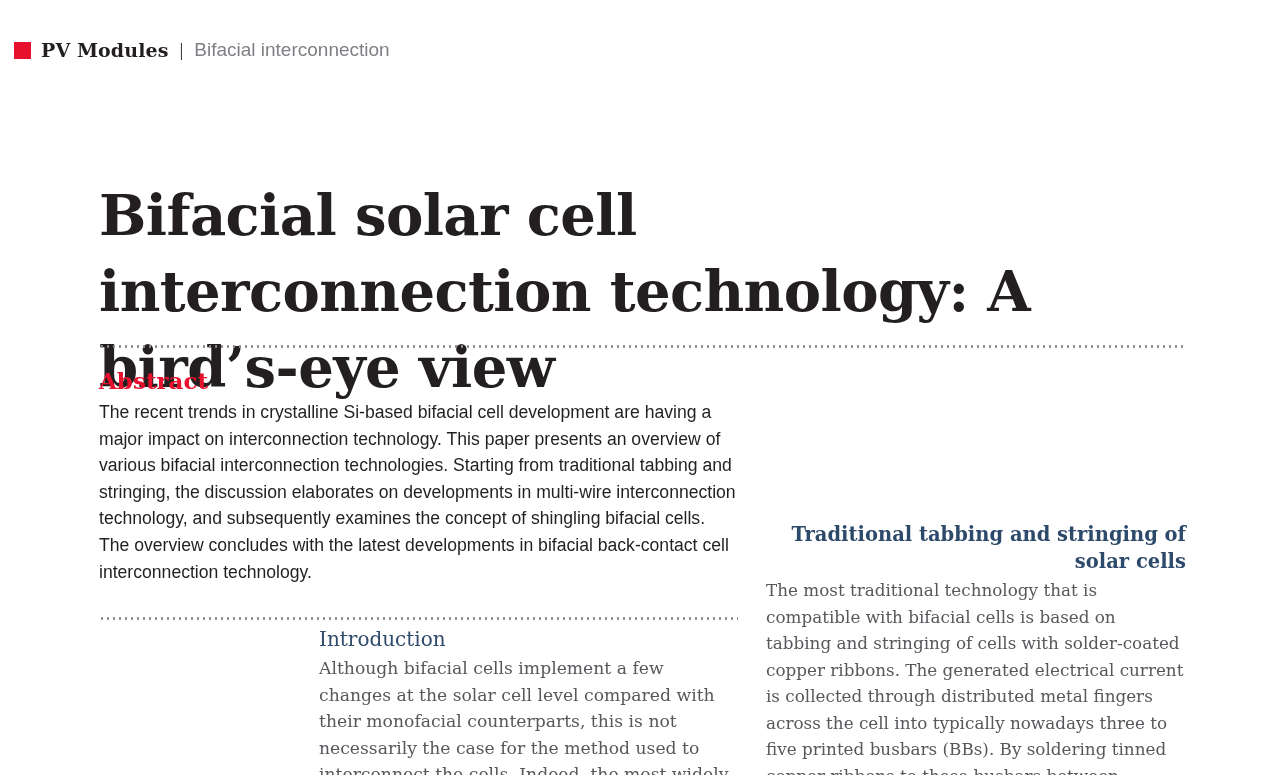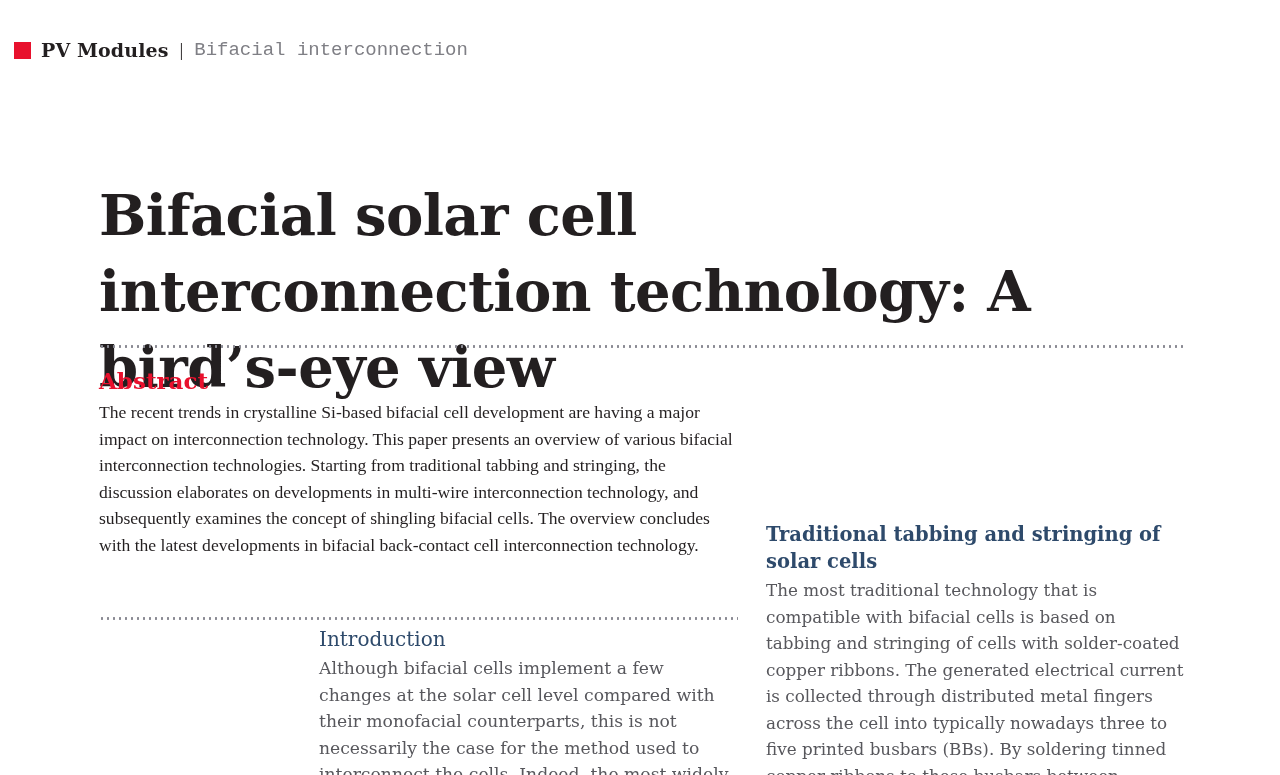--- a/index.html
+++ b/index.html
@@ -46,21 +46,21 @@
     letter-spacing: 0.1px;
   }
   .runhead .sep {
     color: #231f20;
     font-size: 19px;
     margin: 0 1px;
   }
   .runhead .subsection {
     color: #7f7f85;
     font-size: 19px;
-    font-family: Liberation Mono, monospace;
+    font-family: Liberation Sans, sans-serif;
   }
 
   
   .title {
     position: absolute;
     left: 99px;
     top: 118px;
     width: 1040px;
     font-family: "DejaVu Serif", serif;
     font-weight: 700;
@@ -107,21 +107,21 @@
     font-family: "DejaVu Serif", serif;
     font-weight: 700;
     font-size: 23px;
     color: #e8112d;
   }
   .abstract-body {
     position: absolute;
     left: 99px;
     top: 378px;
     width: 640px;
-    font-family: Liberation Serif, serif;
+    font-family: Liberation Sans, sans-serif;
     font-size: 17.6px;
     line-height: 26.6px;
     color: #231f20;
     text-align: left;
   }
 
   
   .intro-head {
     position: absolute;
     left: 319px;
@@ -156,20 +156,21 @@
   .right-head {
     position: absolute;
     left: 766px;
     top: 500px;
     width: 420px;
     font-family: "DejaVu Serif", serif;
     font-weight: 700;
     font-size: 19.5px;
     line-height: 27px;
     color: #2e4a6b;
+    text-align: right;
   }
   .right-body {
     position: absolute;
     left: 766px;
     top: 556px;
     width: 420px;
     font-family: "DejaVu Serif", serif;
     font-size: 16.8px;
     line-height: 26.5px;
     color: #57575c;

